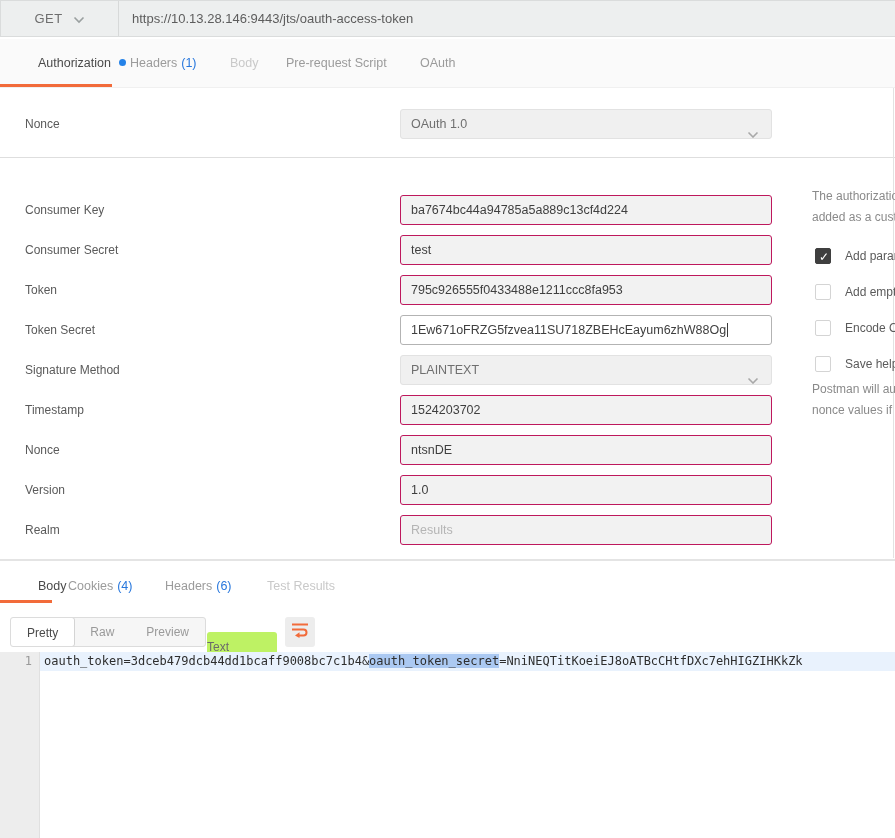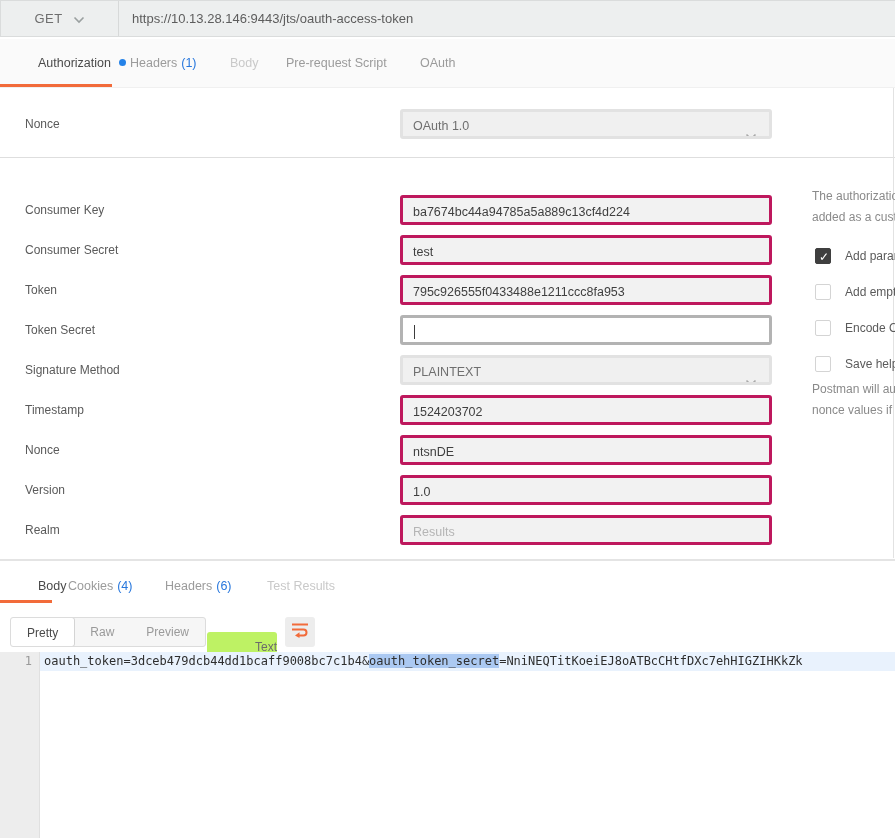--- a/index.html
+++ b/index.html
@@ -40,21 +40,21 @@
   .underline-orange { position:absolute; background:#f26b3a; height:3px; }
   .req-underline { left:0; bottom:0; width:112px; }
   
   .form-row { position:absolute; left:0; width:895px; height:30px; }
   .form-label {
     position:absolute; left:25px; top:0; height:30px; line-height:30px;
     font-size:12px; color:#5a5a5a; white-space:nowrap;
   }
   .field {
     position:absolute; left:400px; top:0; width:372px; height:30px;
-    background:#f2f2f2; border:3px solid #be185d; border-radius:3px;
+    background:#f2f2f2; border:1px solid #be185d; border-radius:3px;
     font-size:12.5px; color:#3f3f3f; line-height:28px; padding:0 10px;
     white-space:nowrap; overflow:hidden; cursor:text;
   }
   .field.focused { background:#fff; border-color:#b3b3b3; }
   .field.select { color:#6f6f6f; cursor:pointer; background:#f0f0f0; border-color:#e2e2e2; }
   .field .placeholder { color:#b5b5b5; }
   .select .chev { position:absolute; right:12px; top:11px; }
   .caret-bar { display:inline-block; width:1px; height:14px; background:#3c3c3c; vertical-align:middle; margin-left:1px; margin-top:-2px; }
   .hdivider { position:absolute; left:0; width:895px; height:1px; background:#dedede; }
   .vdivider { position:absolute; left:893px; top:88px; width:1px; height:470px; background:#e2e2e2; }
@@ -69,21 +69,21 @@
   .cb-box.checked { background:#3f3f3f; border-color:#3f3f3f; }
   .cb-box.checked::after {
     content:"✓"; position:absolute; left:3px; top:0px; color:#fff; font-size:12px; line-height:16px;
   }
   .cb-label { font-size:12px; color:#5a5a5a; margin-left:14px; vertical-align:middle; }
   
   .resp-divider { position:absolute; left:0; top:559px; width:895px; height:2px; background:#e4e4e4; }
   .resp-tabs { position:absolute; left:0; top:561px; width:895px; height:42px; background:#fff; font-size:12.5px; }
   .resp-tabs .tab { position:absolute; top:18px; white-space:nowrap; cursor:pointer; }
   .resp-underline { left:0; bottom:0; width:52px; }
-  .toolbar { position:absolute; left:0; top:617px; width:778px; height:30px;text-align:right; }
+  .toolbar { position:absolute; left:0; top:617px; width:778px; height:30px; }
   .seg-group {
     position:absolute; left:10px; top:0; height:30px; display:flex;
     background:#f6f6f6; border:1px solid #dcdcdc; border-radius:3px; overflow:hidden;
   }
   .seg { height:28px; line-height:28px; padding:0 16px; font-size:12px; color:#9a9a9a; cursor:pointer; }
   .seg.active {
     background:#fff; border:1px solid #d4d4d4; border-radius:3px;
     margin:-1px; height:30px; line-height:30px; color:#4a4a4a; position:relative; z-index:1;
   }
   .fmt-select {
@@ -157,21 +157,21 @@
   <div class="form-row" style="top:235px">
     <span class="form-label">Consumer Secret</span>
     <div class="field">test</div>
   </div>
   <div class="form-row" style="top:275px">
     <span class="form-label">Token</span>
     <div class="field">795c926555f0433488e1211ccc8fa953</div>
   </div>
   <div class="form-row" style="top:315px">
     <span class="form-label">Token Secret</span>
-    <div class="field focused"><span class="caret-bar"></span></div>
+    <div class="field focused"><span>1Ew671oFRZG5fzvea11SU718ZBEHcEayum6zhW88Og</span><span class="caret-bar"></span></div>
   </div>
   <div class="form-row" style="top:355px">
     <span class="form-label">Signature Method</span>
     <div class="field select">
       <span>PLAINTEXT</span>
       <span class="chev">
         <svg width="12" height="8" viewBox="0 0 12 8">
             <polyline points="1.5,1.5 6,6 10.5,1.5" fill="none" stroke="#a8a8a8" stroke-width="1.6"></polyline>
           </svg>
       </span>

